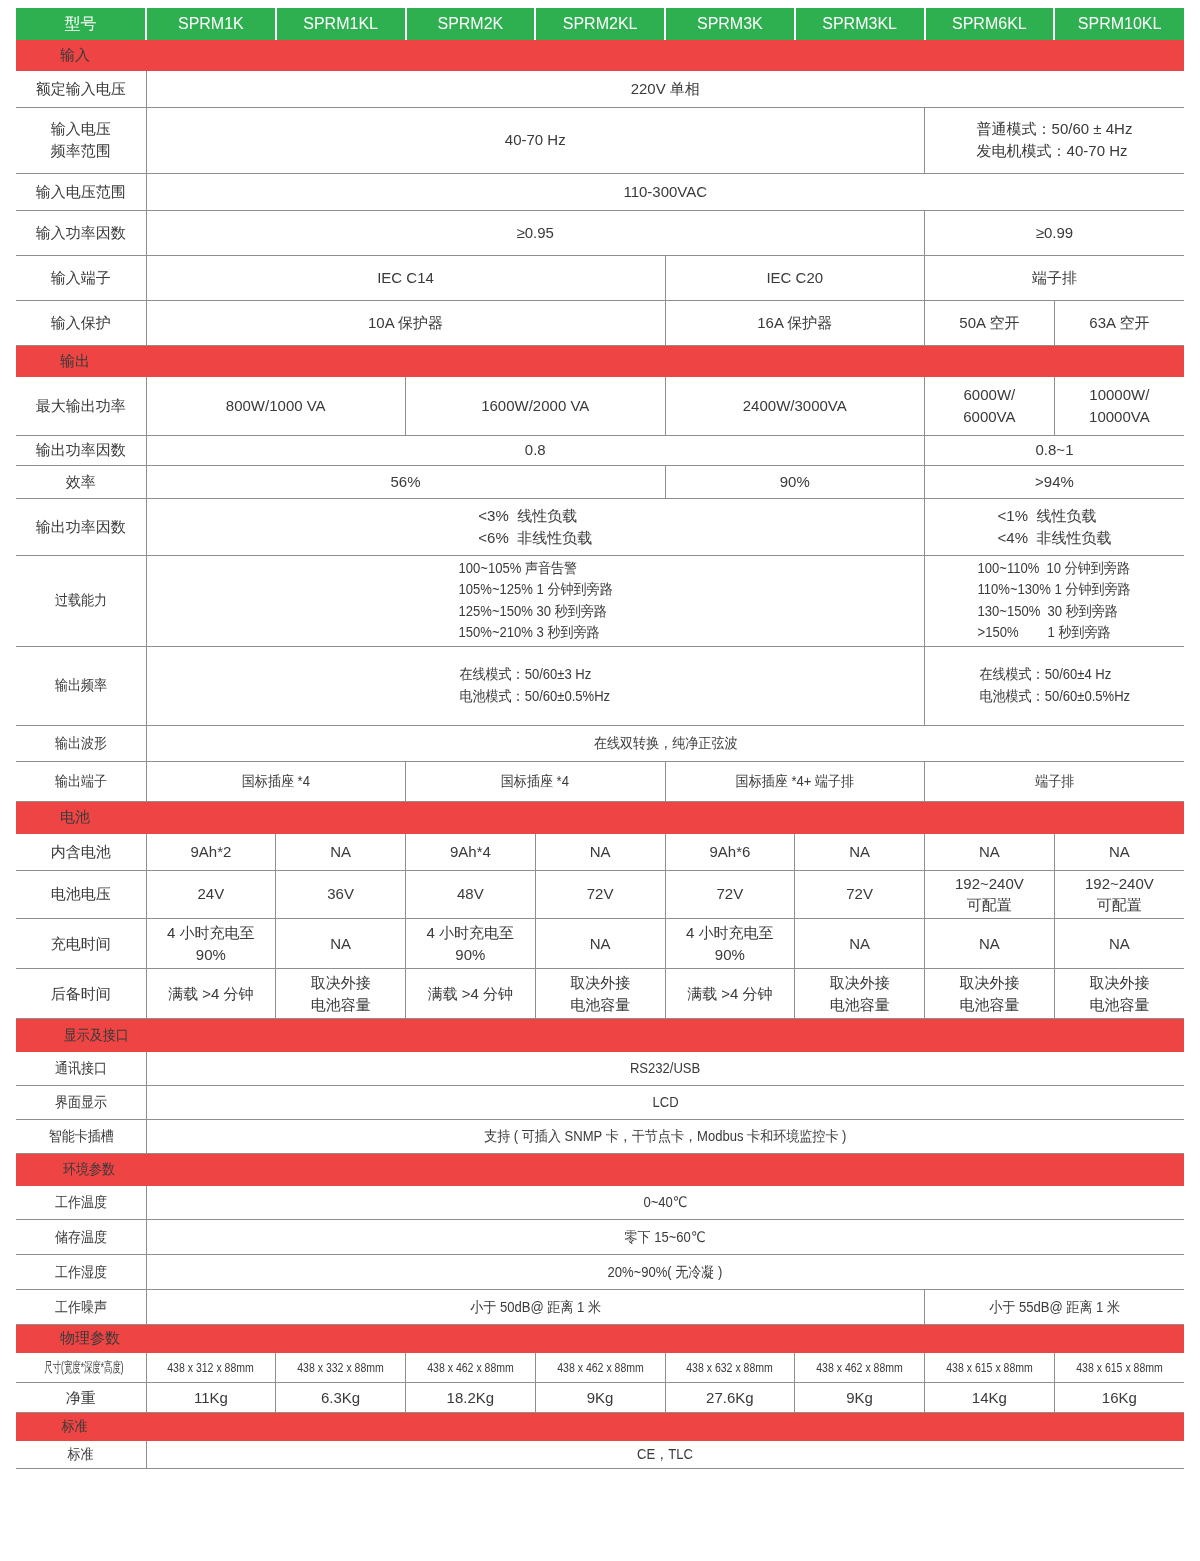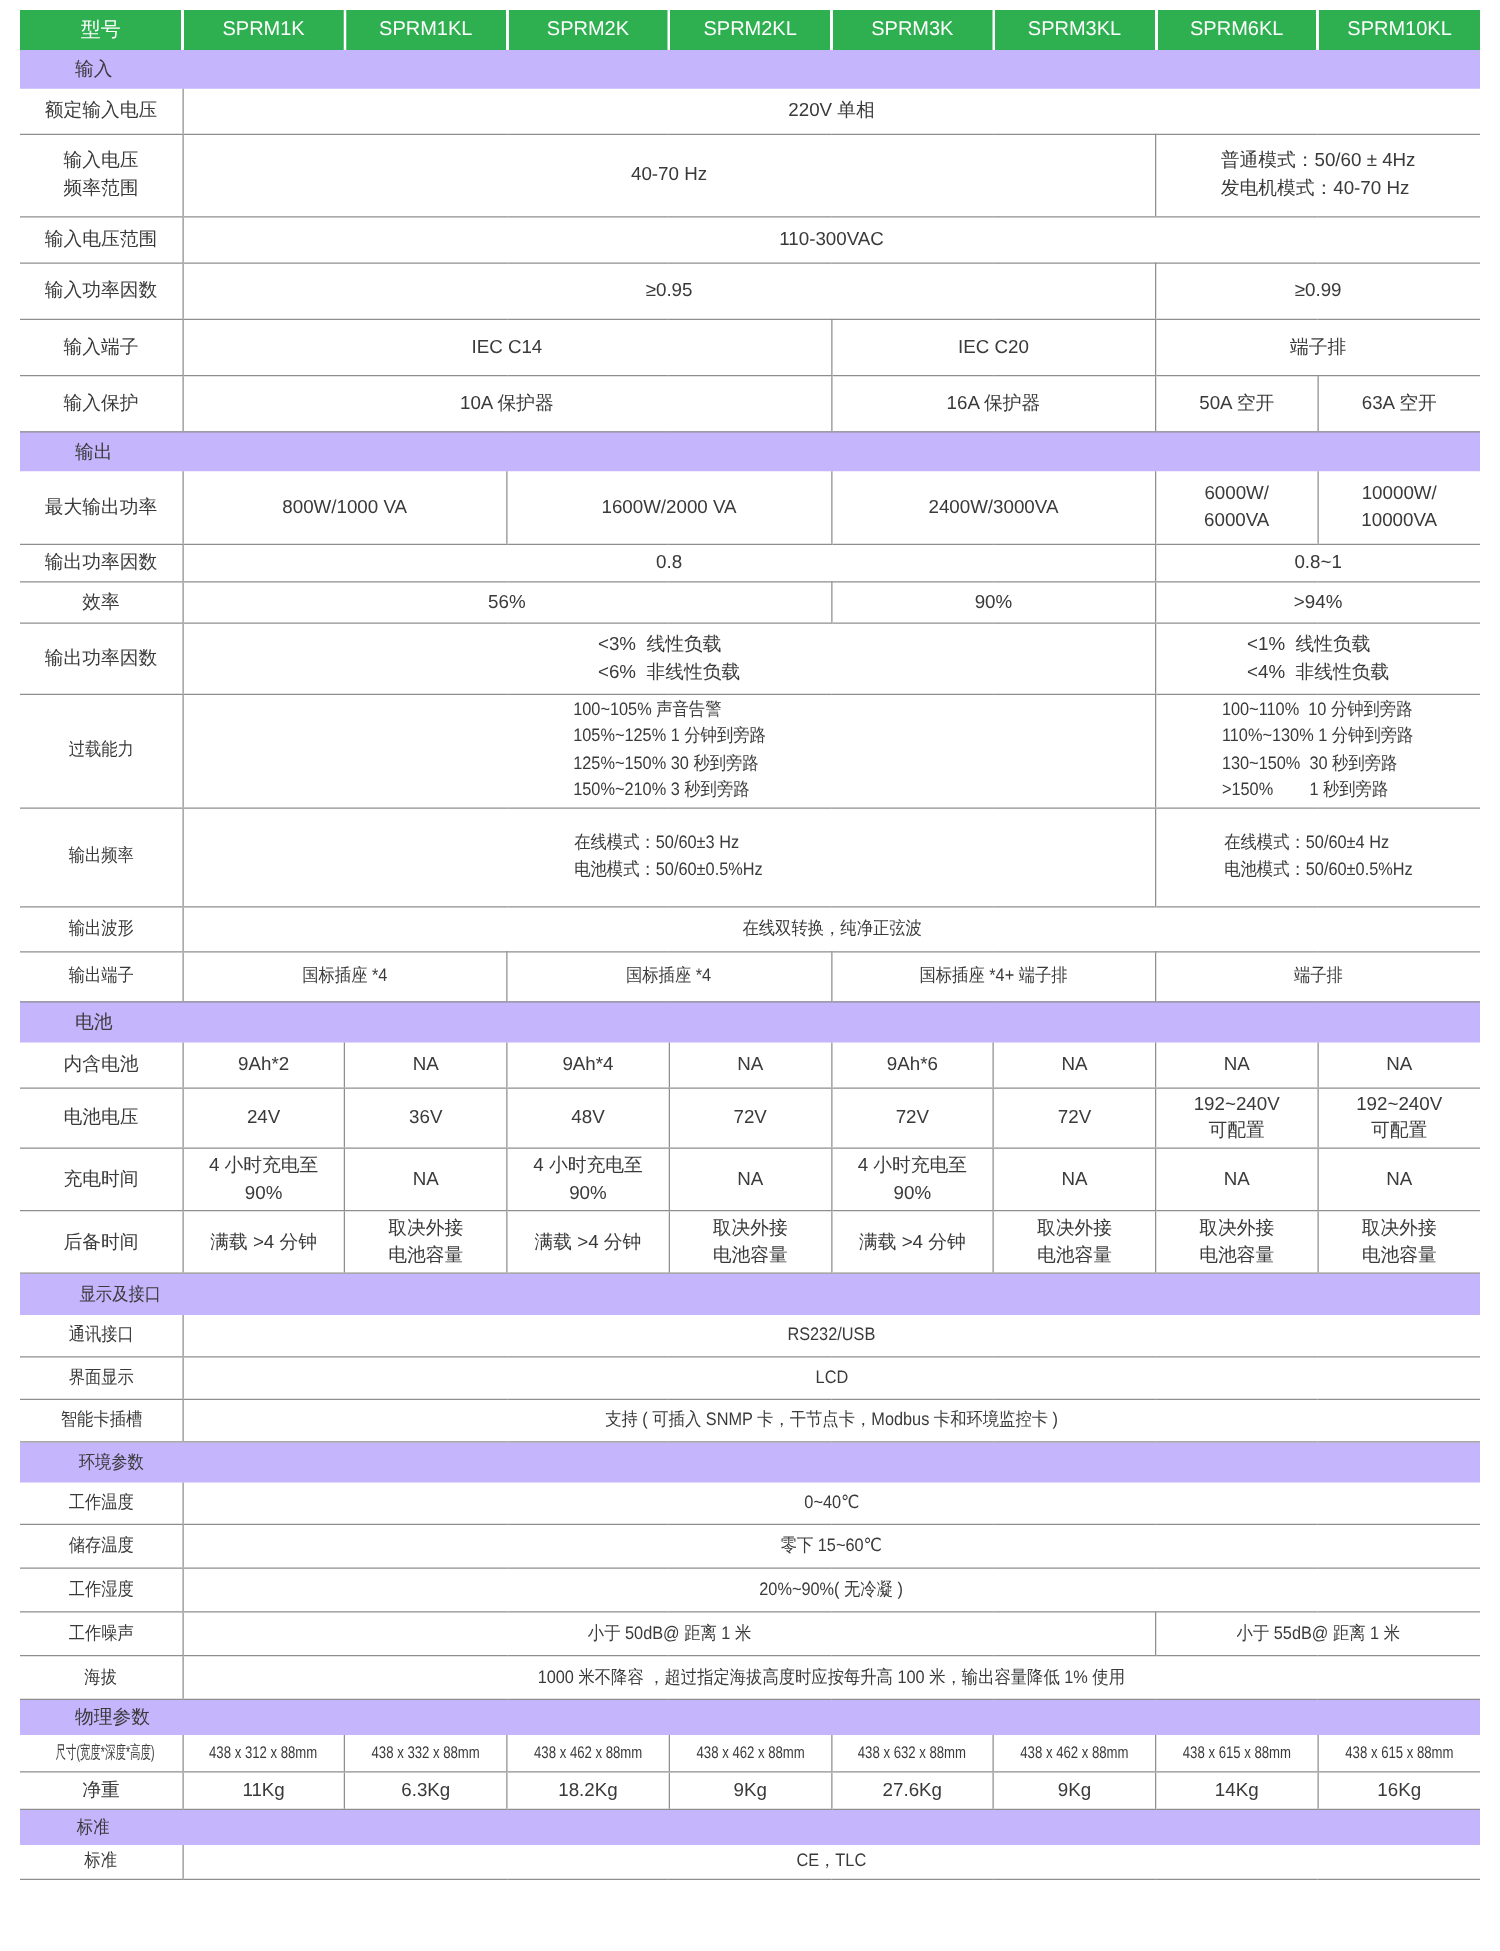--- a/index.html
+++ b/index.html
@@ -12,21 +12,21 @@
   table{border-collapse:collapse;table-layout:fixed;width:1168px;}
   
   thead th{
     background:var(--green,#2eb050);color:#fff;font-weight:400;
     font-size:16px;height:30px;border-left:2px solid #fff;
     overflow:hidden;white-space:nowrap;
   }
   thead th:first-child{border-left:none;}
   
   tr.section td{
-    background:#c4b5fd;text-align:left;padding-left:44px;
+    background:#ef4444;text-align:left;padding-left:44px;
     font-size:15px;color:#3a3a3a;
   }
   
   tr.data td{
     border-bottom:1px solid #8e8e8e;text-align:center;
     font-size:15px;padding:2px 4px;vertical-align:middle;line-height:1.45;
   }
   td.val{border-left:1px solid #8e8e8e;}
   td .cellspan{display:inline-block;white-space:pre-wrap;max-width:100%;}
   td .list{text-align:left;}
@@ -246,24 +246,20 @@
         </tr>
         <tr class="cond data" style="height: 35px;">
           <td class="lbl"><span class="cellspan">工作湿度</span></td>
           <td class="val" colspan="8"><span class="cellspan">20%~90%( 无冷凝 )</span></td>
         </tr>
         <tr class="cond data" style="height: 35px;">
           <td class="lbl"><span class="cellspan">工作噪声</span></td>
           <td class="val" colspan="6"><span class="cellspan">小于 50dB@ 距离 1 米</span></td>
           <td class="val" colspan="2"><span class="cellspan">小于 55dB@ 距离 1 米</span></td>
         </tr>
-        <tr class="cond data" style="height: 35px;">
-          <td class="lbl"><span class="cellspan">海拔</span></td>
-          <td class="val" colspan="8"><span class="cellspan">1000 米不降容 ，超过指定海拔高度时应按每升高 100 米，输出容量降低 1% 使用</span></td>
-        </tr>
         <tr class=" section" style="height: 28px;">
           <td colspan="9"><span class="cellspan">物理参数</span></td>
         </tr>
         <tr class=" data" style="height: 30px;">
           <td class="lbl lbl-squeeze"><span class="cellspan">尺寸(宽度*深度*高度)</span></td>
           <td class="val narrow" colspan="1"><span class="cellspan">438 x 312 x 88mm</span></td>
           <td class="val narrow" colspan="1"><span class="cellspan">438 x 332 x 88mm</span></td>
           <td class="val narrow" colspan="1"><span class="cellspan">438 x 462 x 88mm</span></td>
           <td class="val narrow" colspan="1"><span class="cellspan">438 x 462 x 88mm</span></td>
           <td class="val narrow" colspan="1"><span class="cellspan">438 x 632 x 88mm</span></td>

